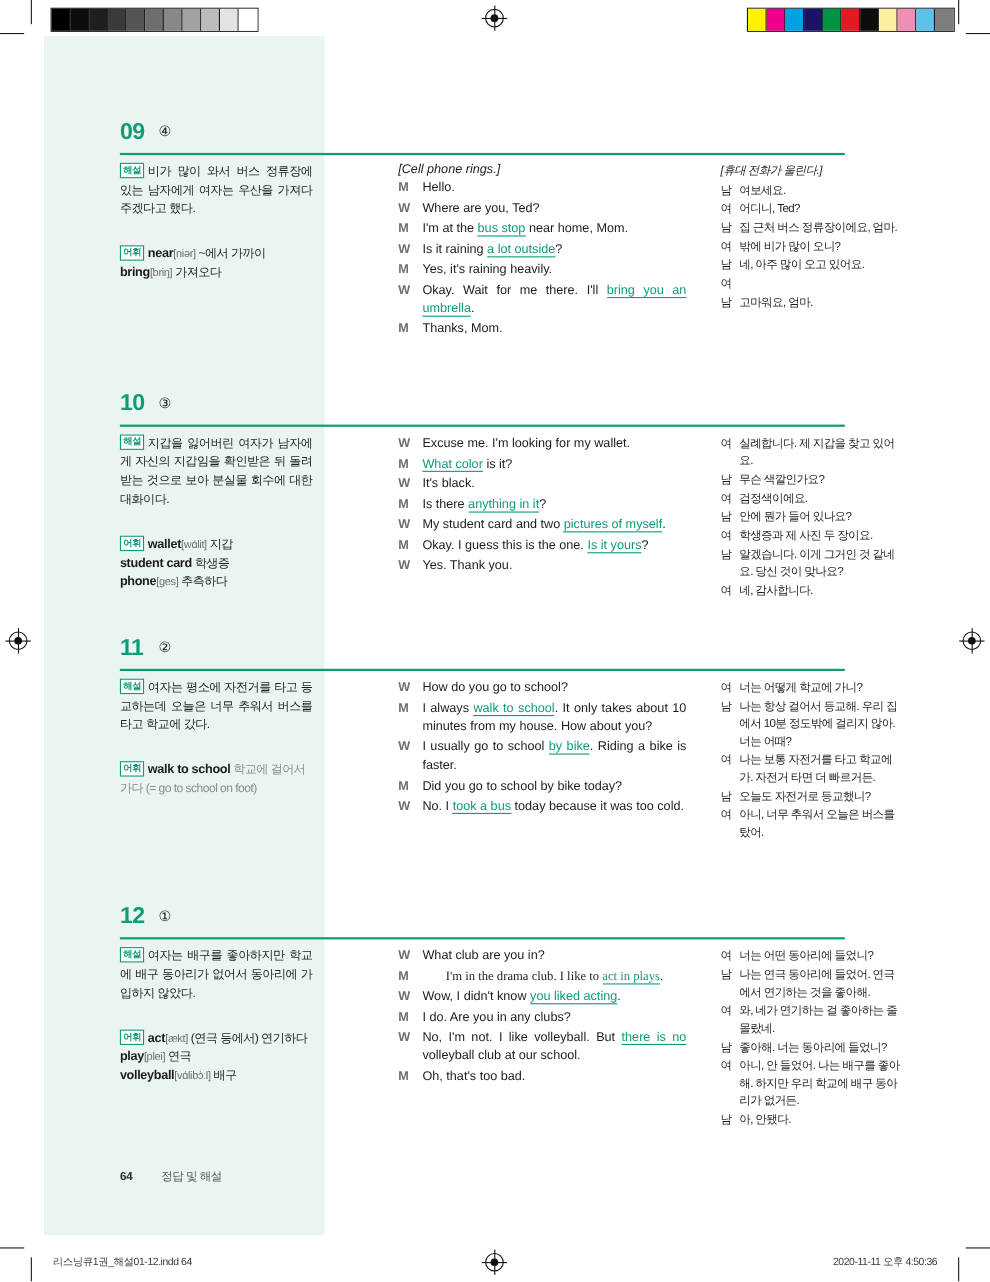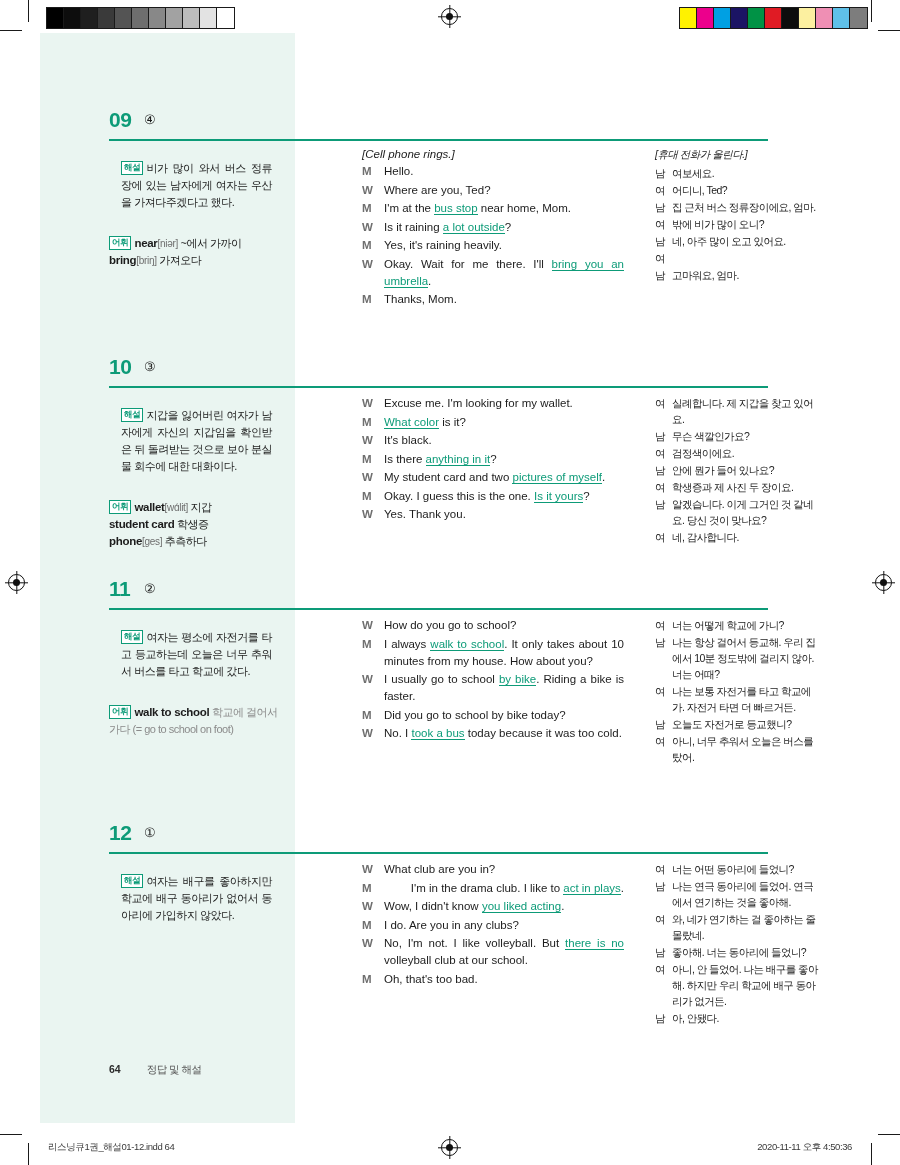--- a/index.html
+++ b/index.html
@@ -90,21 +90,21 @@
     font-weight: bold;
     padding: 0px 2px 1px 2px;
     line-height: 11px;
     vertical-align: 2px;
     margin-right: 3px;
     background: #ffffff;
     letter-spacing: -0.3px;
   }
   .expl {
     font-size: 11px; line-height: 17px; color: #1c1c1c;
-    text-align: justify; margin: 12px;
+    text-align: justify; margin: 0;
     letter-spacing: -0.45px;
   }
   .vocab {
     margin-top: 24px;
     font-size: 11px; line-height: 17px; color: #1c1c1c;
     letter-spacing: -0.3px;
   }
   .vocab .w { font-weight: bold; font-size: 11.5px; }
   .vocab .ph { color: #6d6d6d; font-size: 10px; }
   .vocab .kr { letter-spacing: -0.5px; }
@@ -430,29 +430,30 @@
       </div>
       <div class="item" style="top: 788px;">
         <div class="q-head">
           <div class="q-num">12</div>
           <div class="q-ans">①</div>
           <div class="rule"></div>
         </div>
         <div class="cols">
           <div class="left-col">
             <p class="expl"><span class="badge">해설</span><span>여자는 배구를 좋아하지만 학교에 배구 동아리가 없어서 동아리에 가입하지 않았다.</span></p>
+            <div class="vocab"><span class="badge">어휘</span><span class="w">act</span><span class="ph">[ækt]</span><span class="kr"> (연극 등에서) 연기하다</span><br><span class="w">play</span><span class="ph">[plei]</span><span class="kr"> 연극</span><br><span class="w">volleyball</span><span class="ph">[vɑ́libɔ̀ːl]</span><span class="kr"> 배구</span></div>
           </div>
           <div class="mid-col">
             <div class="line">
               <div class="spk">W</div>
               <div class="utt" style="text-align: left;"><span>What club are you in?</span></div>
             </div>
             <div class="line">
               <div class="spk">M</div>
-              <div class="utt" style="text-align: right;"><span>I'm in the drama club. I like to </span><span class="hl">act in plays</span><span>.</span></div>
+              <div class="utt" style="text-align: center; font-family: Liberation Serif, serif;"><span>I'm in the drama club. I like to </span><span class="hl">act in plays</span><span>.</span></div>
             </div>
             <div class="line">
               <div class="spk">W</div>
               <div class="utt" style="text-align: left;"><span>Wow, I didn't know </span><span class="hl">you liked acting</span><span>.</span></div>
             </div>
             <div class="line">
               <div class="spk">M</div>
               <div class="utt" style="text-align: left;"><span>I do. Are you in any clubs?</span></div>
             </div>
             <div class="line">

